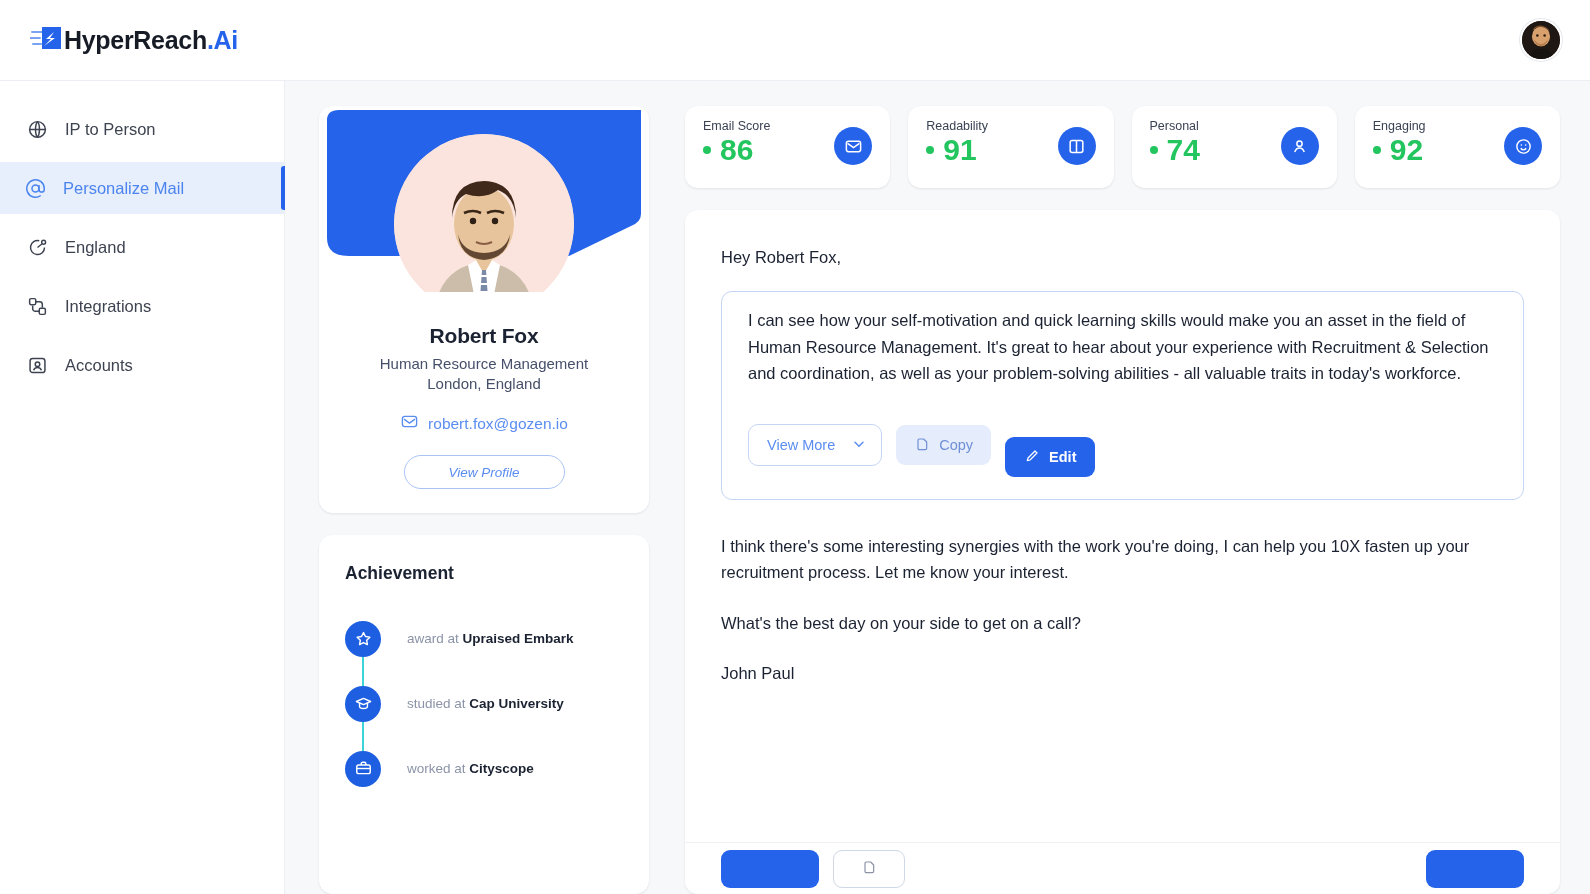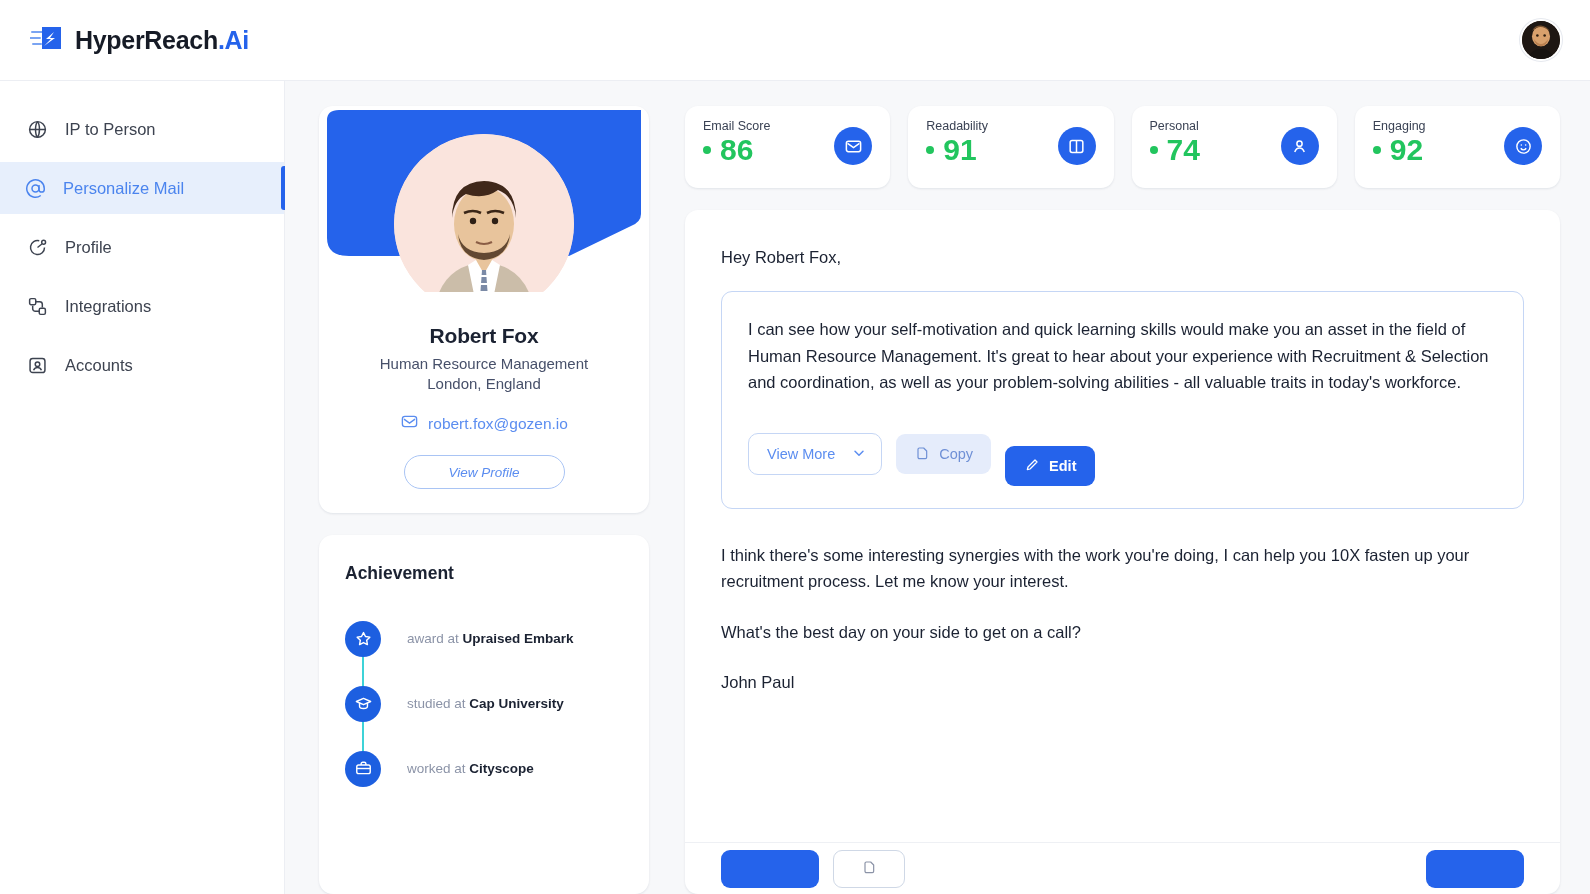--- a/index.html
+++ b/index.html
@@ -13,21 +13,21 @@
 
   
   .topbar {
     height: 80px; flex: 0 0 80px;
     background: #ffffff;
     display: flex; align-items: center;
     justify-content: space-between;
     padding: 0 28px 0 30px;
     position: relative; z-index: 5;
   }
-  .brand { display: flex; align-items: center; gap: 11px; }
+  .brand { display: flex; align-items: center; }
   .brand-mark { width: 34px; height: 34px; position: relative; }
   .brand-text {
     font-size: 25px; font-weight: bold; color: #161b26;
     letter-spacing: -0.3px;
   }
   .brand-text .dotai { color: #2563eb; }
   .avatar-wrap {
     width: 42px; height: 42px; border-radius: 50%;
     overflow: hidden; border: 2px solid #ffffff;
     box-shadow: 0 0 0 1px #e6e9ef;
@@ -154,21 +154,21 @@
     background: #ffffff; border-radius: 13px;
     box-shadow: 0 1px 3px rgba(24,39,75,.06), 0 1px 2px rgba(24,39,75,.04);
     flex: 1 1 auto; min-height: 0;
     display: flex; flex-direction: column;
     position: relative; overflow: hidden;
   }
   .mail-body { padding: 38px 36px 0 36px; flex: 1 1 auto; overflow: hidden; }
   .greeting { font-size: 16.5px; color: #1b2232; }
   .hl-box {
     margin-top: 24px; border: 1.4px solid #c5d6f5; border-radius: 11px;
-    padding: 24px 26px 22px 26px; background: #ffffff;
+    padding: 15px 26px 22px 26px; background: #ffffff;
   }
   .hl-text { font-size: 16.5px; line-height: 1.62; color: #1b2232; }
   .hl-actions { display: flex; align-items: center; gap: 14px; margin-top: 26px; }
   .btn {
     display: inline-flex; align-items: center; gap: 9px;
     border-radius: 9px; font-size: 14.5px; font-family: inherit;
     cursor: pointer; border: none; height: 40px; padding: 0 17px;
   }
   .btn-viewmore {
     background: #ffffff; border: 1.4px solid #c5d6f5; color: #5b8df0;
@@ -254,21 +254,21 @@
         <span class="nav-label">Personalize Mail</span>
       </div>
       <div class="nav-item">
         <span class="nav-ico">
           <svg width="21" height="21" viewBox="0 0 24 24" fill="none" stroke="#3d4350" stroke-width="1.7">
             <path d="M20 12a8 8 0 1 1-6-7.7"></path>
               <path d="M12 12l5-4"></path>
               <circle cx="19" cy="6" r="2.2"></circle>
           </svg>
         </span>
-        <span class="nav-label">Profile</span>
+        <span class="nav-label">England</span>
       </div>
       <div class="nav-item">
         <span class="nav-ico">
           <svg width="21" height="21" viewBox="0 0 24 24" fill="none" stroke="#3d4350" stroke-width="1.7">
             <rect x="3" y="3" width="7" height="7" rx="1.6"></rect>
               <rect x="14" y="14" width="7" height="7" rx="1.6"></rect>
             <path d="M10 6.5h4.5a3 3 0 0 1 3 3V13M14 17.5H9.5a3 3 0 0 1-3-3V11"></path>
           </svg>
         </span>
         <span class="nav-label">Integrations</span>

